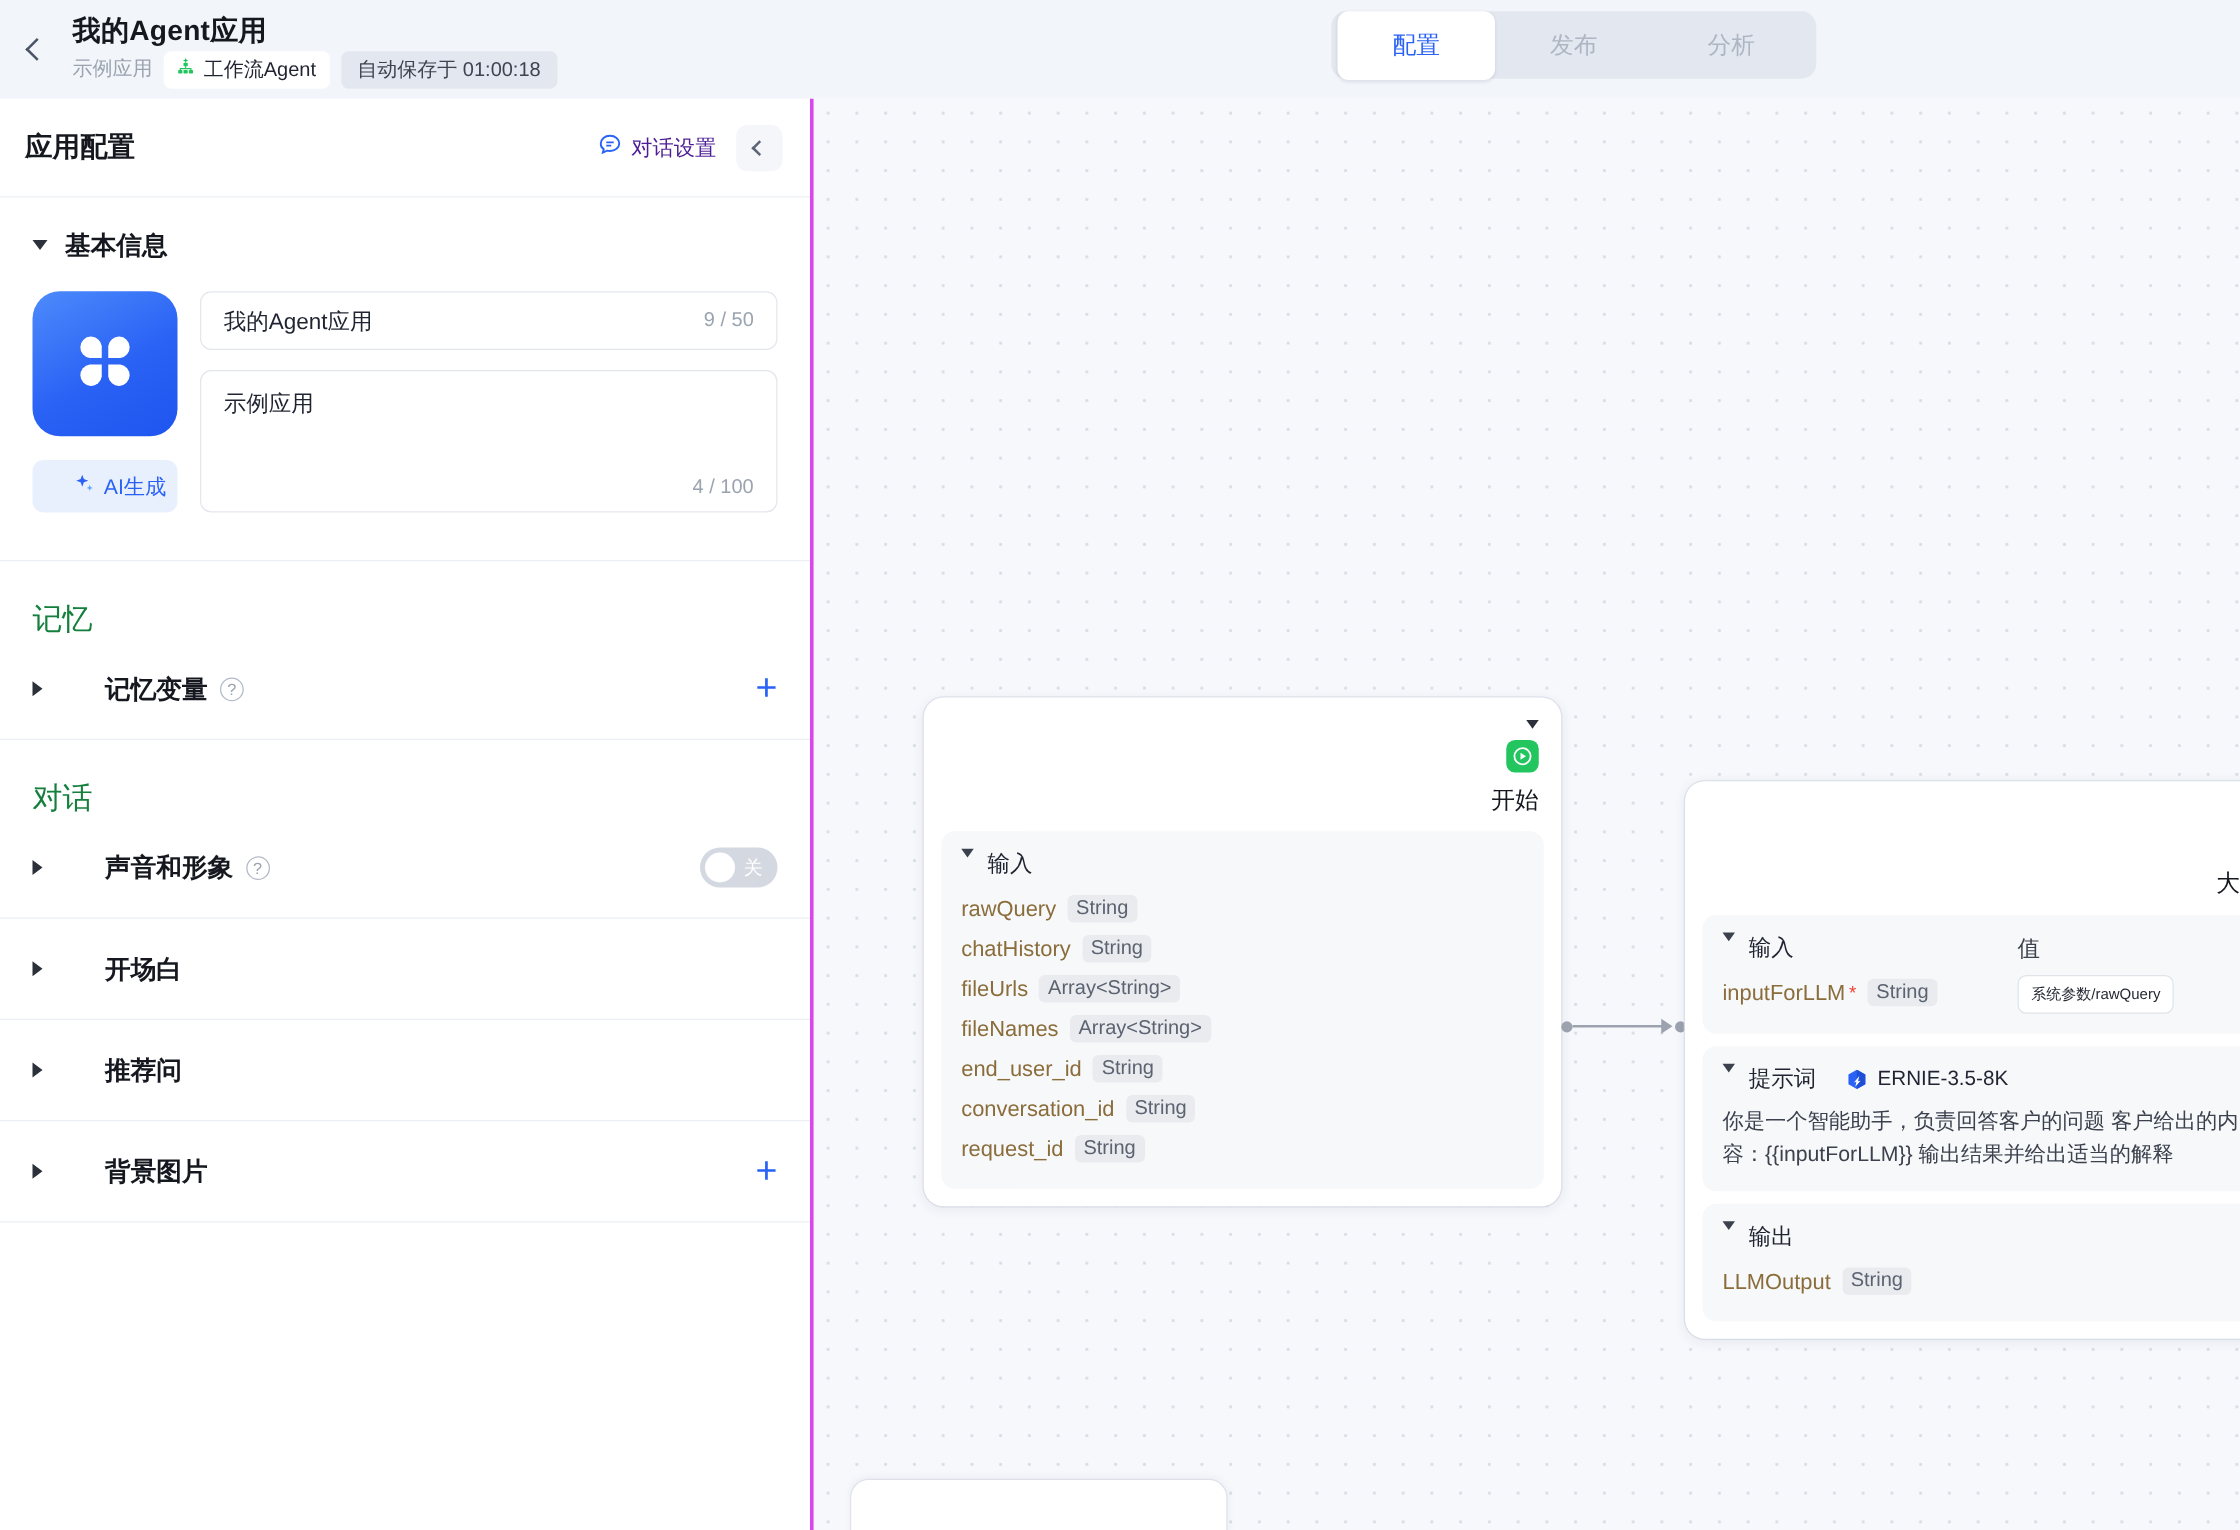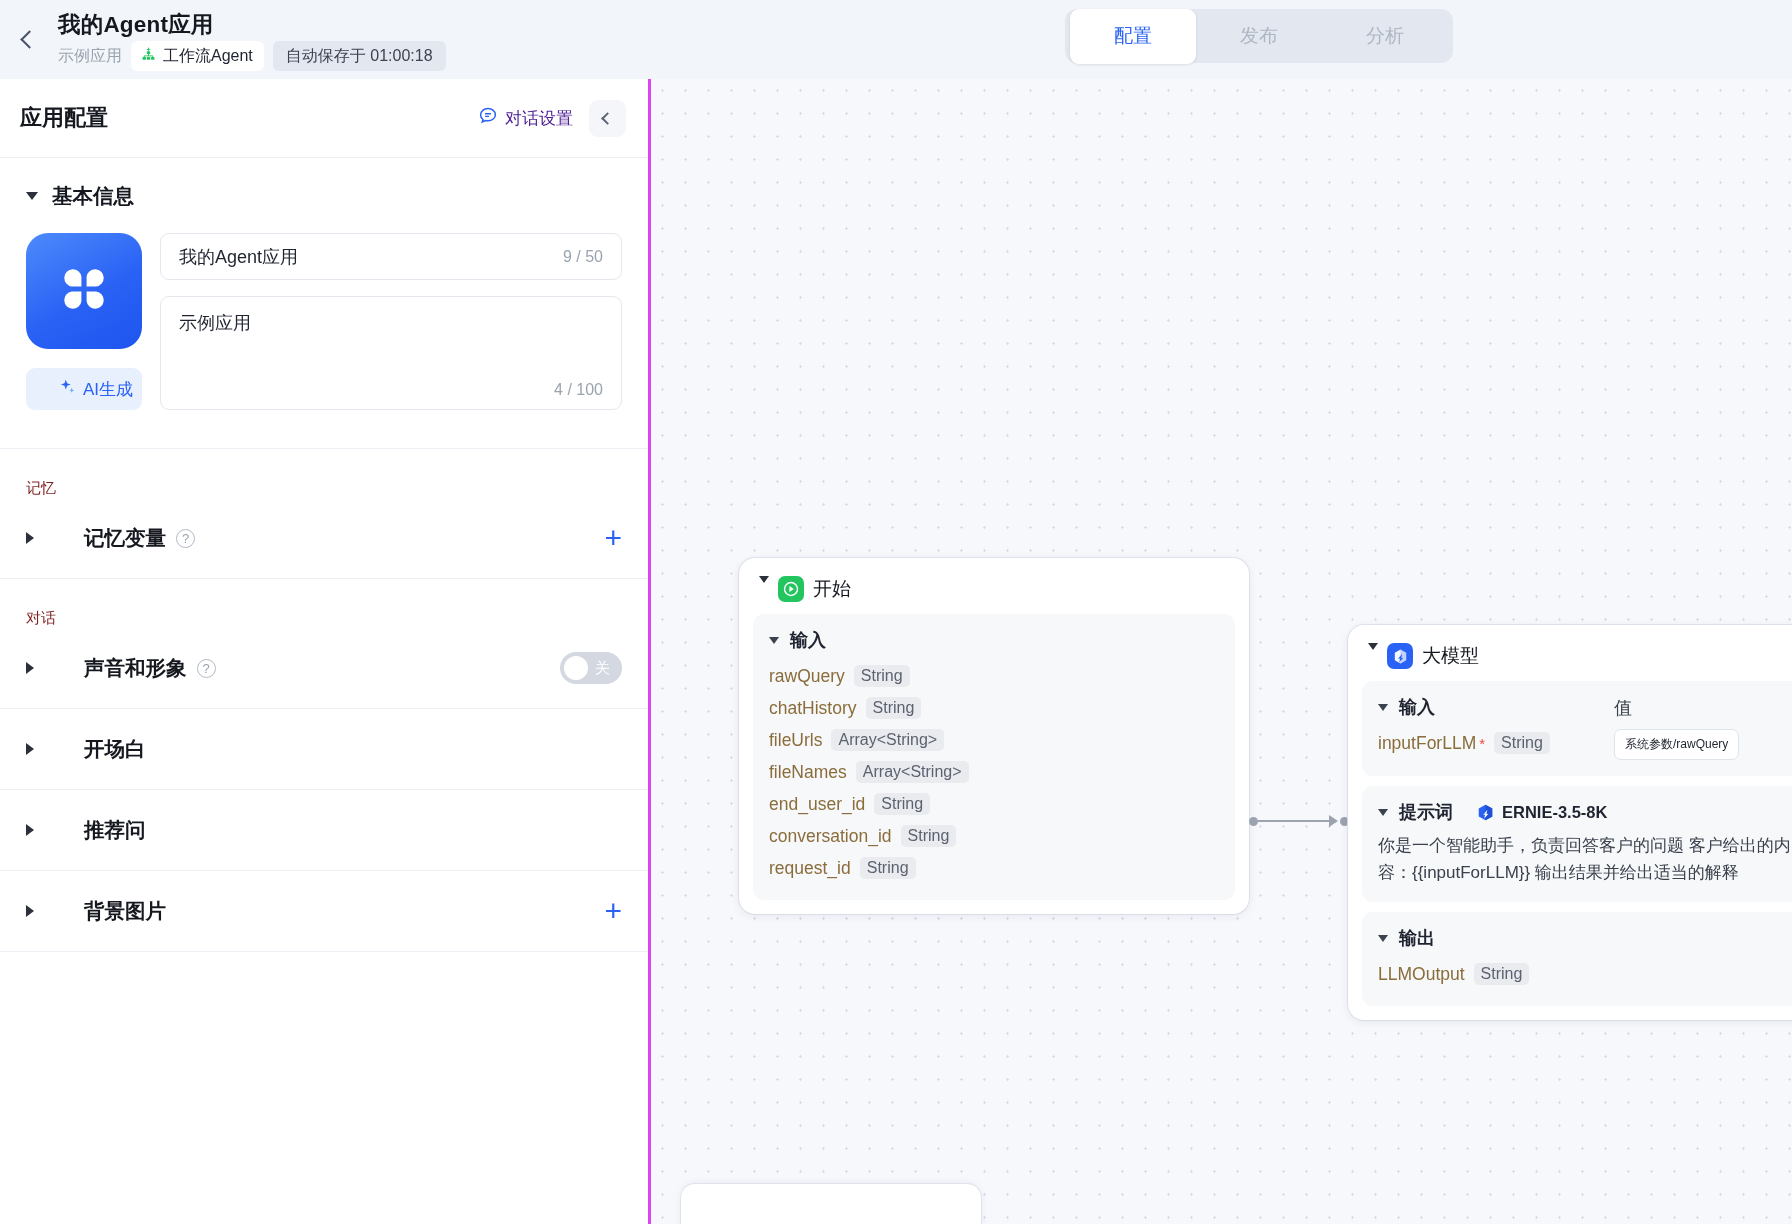--- a/index.html
+++ b/index.html
@@ -109,21 +109,21 @@
   .field-name .val { flex: 1; font-size: 18px; color: #1f2430; }
   .counter { font-size: 16px; color: #9aa3b0; }
   .field-desc {
     height: 114px; border: 1px solid #e4e7ed; border-radius: 9px;
     padding: 14px 18px 10px 18px; position: relative;
   }
   .field-desc .val { font-size: 18px; color: #1f2430; }
   .field-desc .counter { position: absolute; right: 18px; bottom: 10px; }
 
   .group-label {
-    font-size: 15px; color: #7f1d1d; padding: 0 26px;
+    font-size: 24px; color: #15803d; padding: 0 26px;
   }
   .divider { height: 1px; background: #eceff4; width: 100%; }
 
   .row {
     height: 80px; display: flex; align-items: center; padding: 0 26px; gap: 14px;
   }
   .row .label { font-size: 20.5px; font-weight: bold; color: #15181f; margin-left: 36px; }
   .help-icon {
     width: 19px; height: 19px; border-radius: 50%; border: 1.4px solid #b3bac6;
     color: #9aa3b0; font-size: 13px; display: flex; align-items: center; justify-content: center;
@@ -148,29 +148,29 @@
     background-image: radial-gradient(#d9dde6 1.1px, transparent 1.2px);
     background-size: 23px 23px;
     overflow: hidden;
   }
 
   .node {
     position: absolute; background: #ffffff; border-radius: 16px;
     box-shadow: 0 2px 10px rgba(24,36,70,.08), 0 0 0 1px rgba(224,228,236,.9);
     padding: 12px 14px 14px 14px;
   }
-  .node-head { display: flex; align-items: flex-start; gap: 9px; padding: 6px 4px 12px 6px; }
+  .node-head { display: flex; align-items: flex-end; gap: 9px; padding: 6px 4px 12px 6px; flex-direction: column; }
   .node-head .caret-down { border-top-color: #2b303a; border-left-width: 5.5px; border-right-width: 5.5px; border-top-width: 7px;}
   .node-ico { width: 26px; height: 26px; border-radius: 7px; display: flex; align-items: center; justify-content: center; }
   .node-ico.start { background: #22c55e; }
   .node-ico.llm { background: #2a62f5; }
   .node-title { font-size: 19px; color: #15181f; }
 
   .node-box { background: #f7f8fa; border-radius: 11px; padding: 14px 16px 16px 16px; }
-  .box-head { display: flex; align-items: center; gap: 11px; margin-bottom: 8px; font-weight: bold; }
+  .box-head { display: flex; gap: 11px; margin-bottom: 8px; }
   .box-head .caret-down { border-left-width: 5.5px; border-right-width: 5.5px; border-top-width: 7px; border-top-color: #3b414d; }
   .box-head .t { font-size: 18px; color: #1f2430; }
   .var-line { display: flex; align-items: center; gap: 9px; height: 32px; }
   .var-name { font-size: 17.5px; color: #8a6d3b; }
   .var-type {
     font-size: 16px; color: #5b6270; background: #e9ebef; border-radius: 5px;
     padding: 2px 7px;
   }
   .req { color: #f04438; font-size: 15px; margin-left: -6px; vertical-align: super;}
 

